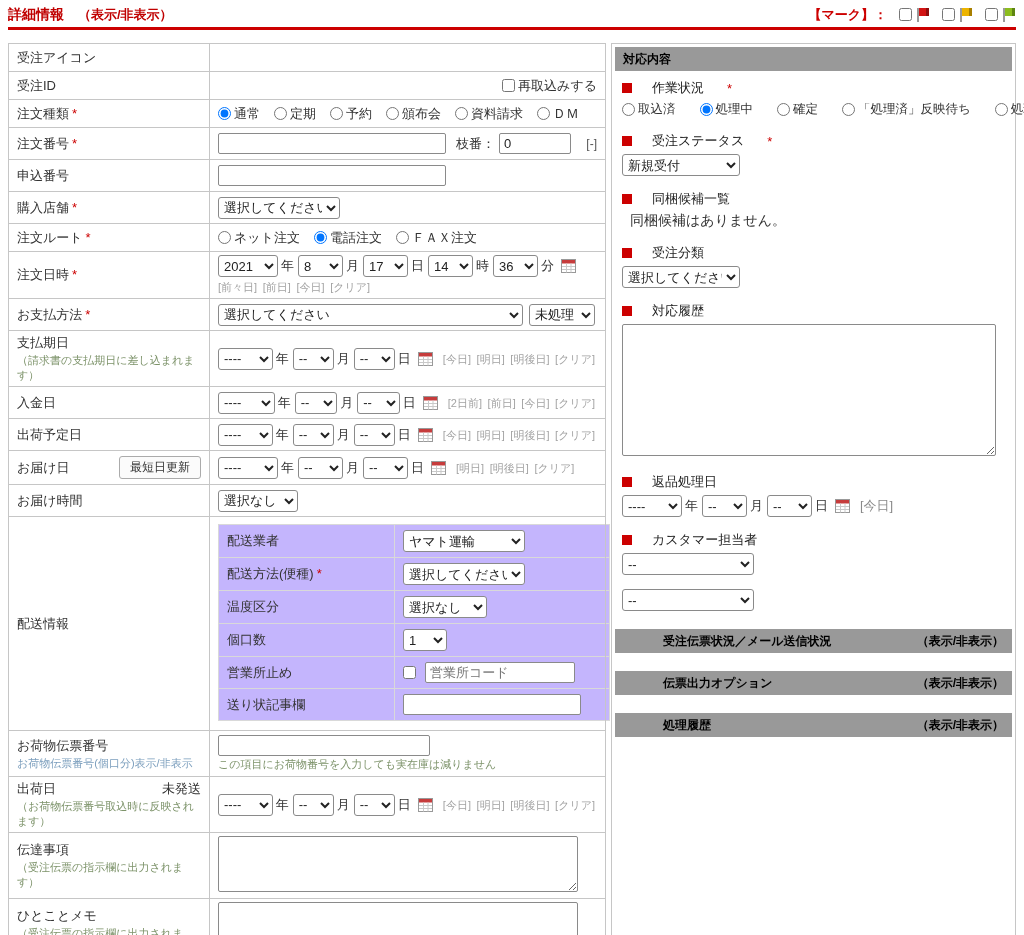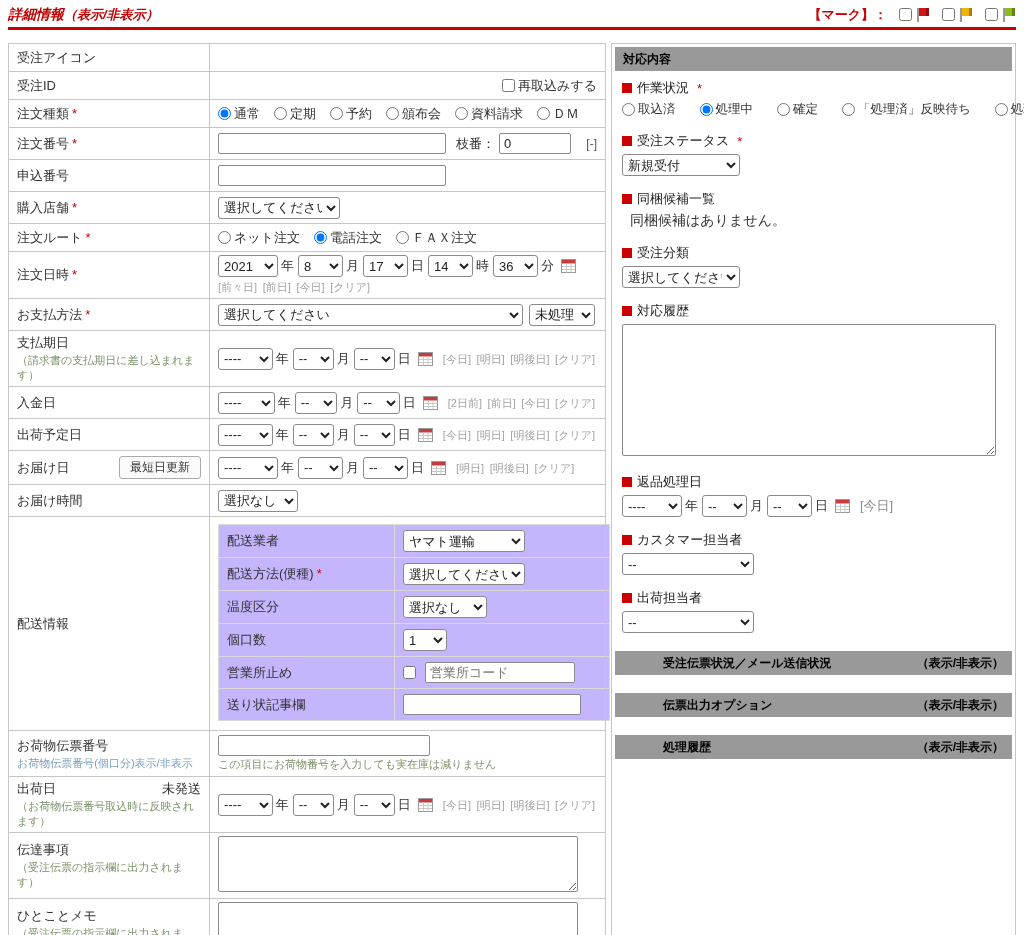--- a/index.html
+++ b/index.html
@@ -6,21 +6,21 @@
   html,body { margin:0; padding:0; background:#fff; }
   body {
     width:1024px; height:935px; overflow:hidden;
     font-family:"Liberation Sans","DejaVu Sans",sans-serif;
     font-size:13px; color:#333;
   }
   .page { padding:4px 8px 0 8px; }
 
   
   .page-header { display:flex; justify-content:space-between; align-items:flex-end; padding:2px 0 3px 0; }
-  .title-wrap { display:flex; align-items:flex-start;font-style:italic; }
+  .title-wrap { display:flex; gap:14px; align-items:flex-start; }
   .page-title { color:#c00000; font-weight:bold; font-size:14px; }
   .title-toggle { color:#c00000; font-weight:bold; font-size:13px; }
   .marks { display:flex; align-items:center; gap:12px; }
   .marks-label { color:#cc0000; font-weight:bold; font-size:13px; }
   .mark-item { display:flex; align-items:flex-start; gap:1px; }
   .mark-item input { width:13px; height:13px; margin:1px 0 0 0; }
   .red-rule { height:3px; background:#cc0000; margin:0 0 13px 0; }
 
   
   .content { display:flex; gap:5px; align-items:stretch; }
@@ -57,21 +57,21 @@
   td.ilbl { background:#fafafa; width:176px; }
 
   .split { display:flex; justify-content:space-between; align-items:flex-start; }
   .lbl-top { vertical-align:top; }
 
   
   .right-panel { width:405px; border:1px solid #c6c6c6; background:#fff; padding:3px; }
   .bar { background:#999999; color:#000000; font-weight:bold; font-size:12px; padding:4px 8px 3px 8px; display:flex; justify-content:space-between; align-items:center; }
   .rp-body { padding:8px 7px 0 7px; }
   .rp-item { margin-bottom:14px; }
-  .rp-label { display:flex; align-items:center; gap:5px; margin-bottom:4px; }
+  .rp-label { display:flex; align-items:center; gap:20px; margin-bottom:4px; }
   .sq { width:10px; height:10px; background:#cc0000; display:inline-block; flex:0 0 auto; }
   .rp-label .txt { font-size:13px; color:#222; }
   .indent { margin-left:8px; font-size:14px; color:#333; }
   .rp-item .radio-line { gap:24px; font-size:12.5px; }
   .sec-bar { margin:18px 0 0 0;padding-left:48px; }
 </style>
 </head>
 <body>
 
 <div class="page">
@@ -552,24 +552,20 @@
 
       <div class="rp-item">
         <div class="rp-label">
           <span class="sq"></span>
           <span class="txt">カスタマー担当者</span>
         </div>
         <select style="width:132px;"><option>--</option></select>
       </div>
 
       <div class="rp-item">
-        <div class="rp-label">
-          <span class="sq"></span>
-          <span class="txt">出荷担当者</span>
-        </div>
         <select style="width:132px;"><option>--</option></select>
       </div>
 
     </div>
 
     <div class="bar sec-bar">
       <span>受注伝票状況／メール送信状況</span>
       <span>（表示/非表示）</span>
     </div>
 

